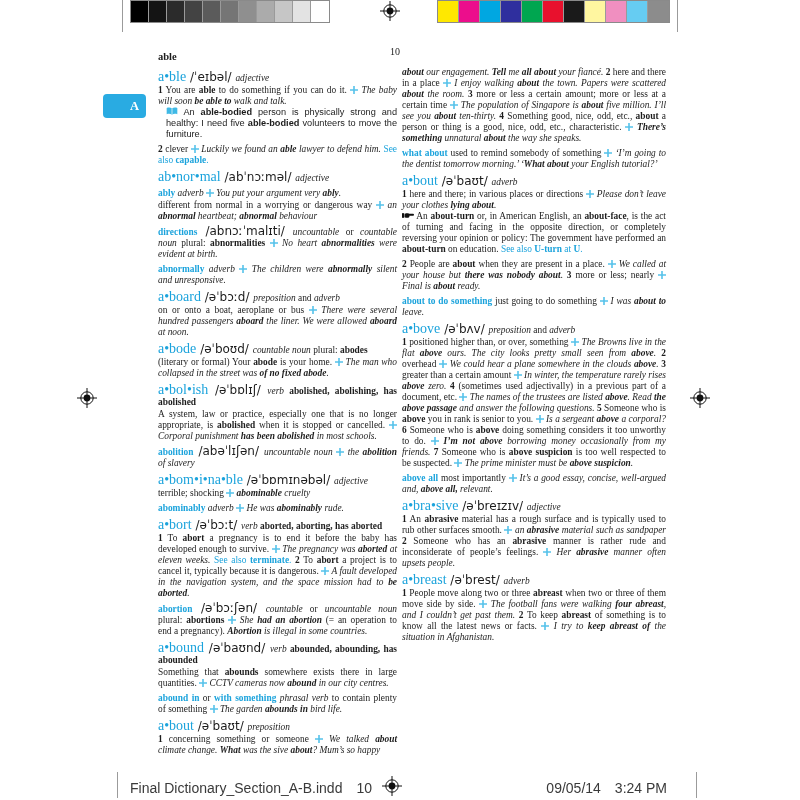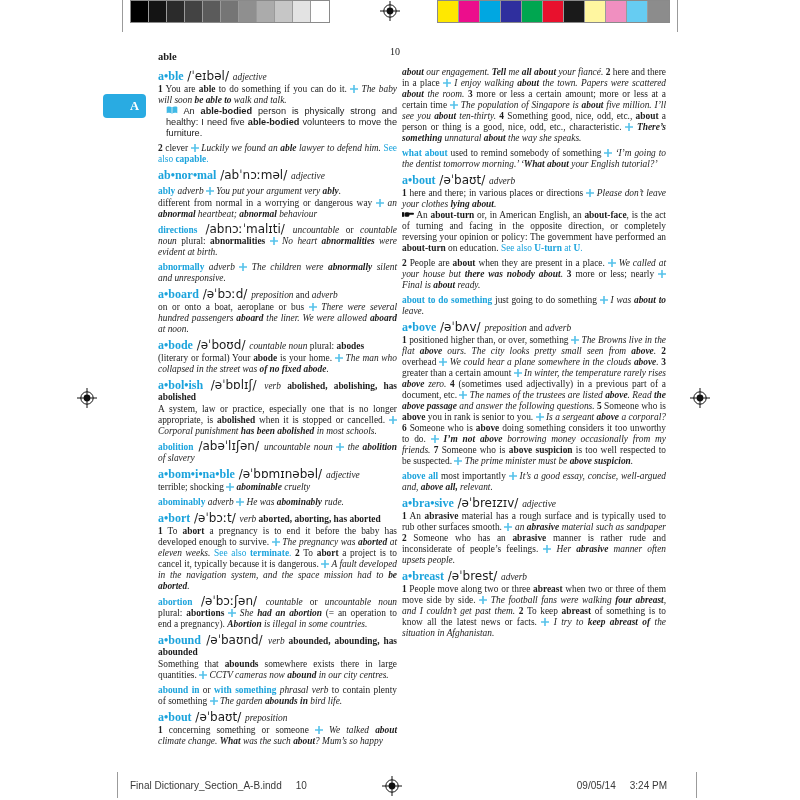--- a/index.html
+++ b/index.html
@@ -16,41 +16,41 @@
 
   
   .cropline{position:absolute;width:1px;background:#9b9b9b;}
   .regmark{position:absolute;}
 
   
   .header{position:absolute;left:158px;top:46px;width:508px;height:14px;}
   .catchword{font-weight:bold;font-size:10.5px;}
   .pageno{position:absolute;left:232px;top:0;font-size:10px;}
   .footer{position:absolute;left:130px;top:780px;width:537px;display:flex;justify-content:space-between;
-          font-family:"Liberation Sans",sans-serif;font-size:10px;color:#3a3a3a;}
+          font-family:"Liberation Sans",sans-serif;font-size:14px;color:#3a3a3a;}
   .footer .grp span{margin-right:14px;} .footer .grp span:last-child{margin-right:0;}
 
   
   .thumb-tab{position:absolute;left:103px;top:94px;width:43px;height:24px;border-radius:4px;
              background:#29ABE2;color:#fff;display:flex;align-items:center;justify-content:flex-end;
              padding-right:7px;box-sizing:border-box;font-weight:bold;font-size:12.5px;
              font-family:"Liberation Serif",serif;}
 
   
   .col{position:absolute;top:66px;}
   #col-left{left:158px;width:239px;}
   #col-right{left:402px;width:264px;}
   .para{margin:0;text-align:justify;font-size:9.4px;line-height:11px;}
   .para.head{margin-top:5px;}
   .para.sub{margin-top:4px;}
   .para.body{margin-top:1px;}
   .para.note{margin-top:0;padding-left:8px;font-family:"Liberation Sans",sans-serif;font-size:9.2px;}
   .para.hnote{margin-top:0;}
 
-  .run-hw{color:#1BA3DC;font-weight:bold;font-size:12px;}
+  .run-hw{color:#1BA3DC;font-weight:normal;font-size:14px;}
   .run-pr{font-family:"DejaVu Sans",sans-serif;font-size:12px;}
   .run-pos{font-style:italic;}
   .run-b{font-weight:bold;}
   .run-i{font-style:italic;}
   .run-bi{font-weight:bold;font-style:italic;}
   .run-t{}
   .run-bl{color:#1BA3DC;font-weight:bold;}
   .run-sb{color:#1BA3DC;}
   .icon-wrap{display:inline-block;}
   .icon-wrap svg{display:inline-block;vertical-align:-1px;}
@@ -185,21 +185,21 @@
       <p class="para head"><span class="run-hw">a•bound</span><span class="run-pr"> /əˈbaʊnd/ </span><span class="run-pos">verb</span><span class="run-t"> </span><span class="run-b">abounded, abounding, has abounded</span></p>
       <p class="para body"><span class="run-t">Something that </span><span class="run-b">abounds</span><span class="run-t"> somewhere exists there in large quantities. </span><span class="icon-wrap"><svg width="8" height="8" viewBox="0 0 10 10">
             <path fill="#56C2EA" d="M4 0h2v4h4v2H6v4H4V6H0V4h4z"></path>
           </svg></span><span class="run-i"> CCTV cameras now </span><span class="run-bi">abound</span><span class="run-i"> in our city centres.</span></p>
       <p class="para sub"><span class="run-bl">abound in</span><span class="run-t"> or </span><span class="run-bl">with something</span><span class="run-pos"> phrasal verb</span><span class="run-t"> to contain plenty of something </span><span class="icon-wrap"><svg width="8" height="8" viewBox="0 0 10 10">
             <path fill="#56C2EA" d="M4 0h2v4h4v2H6v4H4V6H0V4h4z"></path>
           </svg></span><span class="run-i"> The garden </span><span class="run-bi">abounds in</span><span class="run-i"> bird life.</span></p>
       <p class="para head"><span class="run-hw">a•bout</span><span class="run-pr"> /əˈbaʊt/ </span><span class="run-pos">preposition</span></p>
       <p class="para body"><span class="run-b">1</span><span class="run-t"> concerning something or someone </span><span class="icon-wrap"><svg width="8" height="8" viewBox="0 0 10 10">
             <path fill="#56C2EA" d="M4 0h2v4h4v2H6v4H4V6H0V4h4z"></path>
-          </svg></span><span class="run-i"> We talked </span><span class="run-bi">about</span><span class="run-i"> climate change. </span><span class="run-bi">What</span><span class="run-i"> was the such </span><span class="run-bi">about</span><span class="run-i">? Mum’s so happy</span></p>
+          </svg></span><span class="run-i"> We talked </span><span class="run-bi">about</span><span class="run-i"> climate change. </span><span class="run-bi">What</span><span class="run-i"> was the sive </span><span class="run-bi">about</span><span class="run-i">? Mum’s so happy</span></p>
     </div>
   <div id="col-right" class="col">
       <p class="para body"><span class="run-bi">about</span><span class="run-i"> our engagement. </span><span class="run-bi">Tell</span><span class="run-i"> me </span><span class="run-bi">all about</span><span class="run-i"> your fiancé.</span><span class="run-b"> 2</span><span class="run-t"> here and there in a place </span><span class="icon-wrap"><svg width="8" height="8" viewBox="0 0 10 10">
             <path fill="#56C2EA" d="M4 0h2v4h4v2H6v4H4V6H0V4h4z"></path>
           </svg></span><span class="run-i"> I enjoy walking </span><span class="run-bi">about</span><span class="run-i"> the town. Papers were scattered </span><span class="run-bi">about</span><span class="run-i"> the room.</span><span class="run-b"> 3</span><span class="run-t"> more or less a certain amount; more or less at a certain time </span><span class="icon-wrap"><svg width="8" height="8" viewBox="0 0 10 10">
             <path fill="#56C2EA" d="M4 0h2v4h4v2H6v4H4V6H0V4h4z"></path>
           </svg></span><span class="run-i"> The population of Singapore is </span><span class="run-bi">about</span><span class="run-i"> five million. I’ll see you </span><span class="run-bi">about</span><span class="run-i"> ten-thirty.</span><span class="run-b"> 4</span><span class="run-t"> Something good, nice, odd, etc., </span><span class="run-b">about</span><span class="run-t"> a person or thing is a good, nice, odd, etc., characteristic. </span><span class="icon-wrap"><svg width="8" height="8" viewBox="0 0 10 10">
             <path fill="#56C2EA" d="M4 0h2v4h4v2H6v4H4V6H0V4h4z"></path>
           </svg></span><span class="run-bi"> There’s something</span><span class="run-i"> unnatural </span><span class="run-bi">about</span><span class="run-i"> the way she speaks.</span></p>
       <p class="para sub"><span class="run-bl">what about</span><span class="run-t"> used to remind somebody of something </span><span class="icon-wrap"><svg width="8" height="8" viewBox="0 0 10 10">

